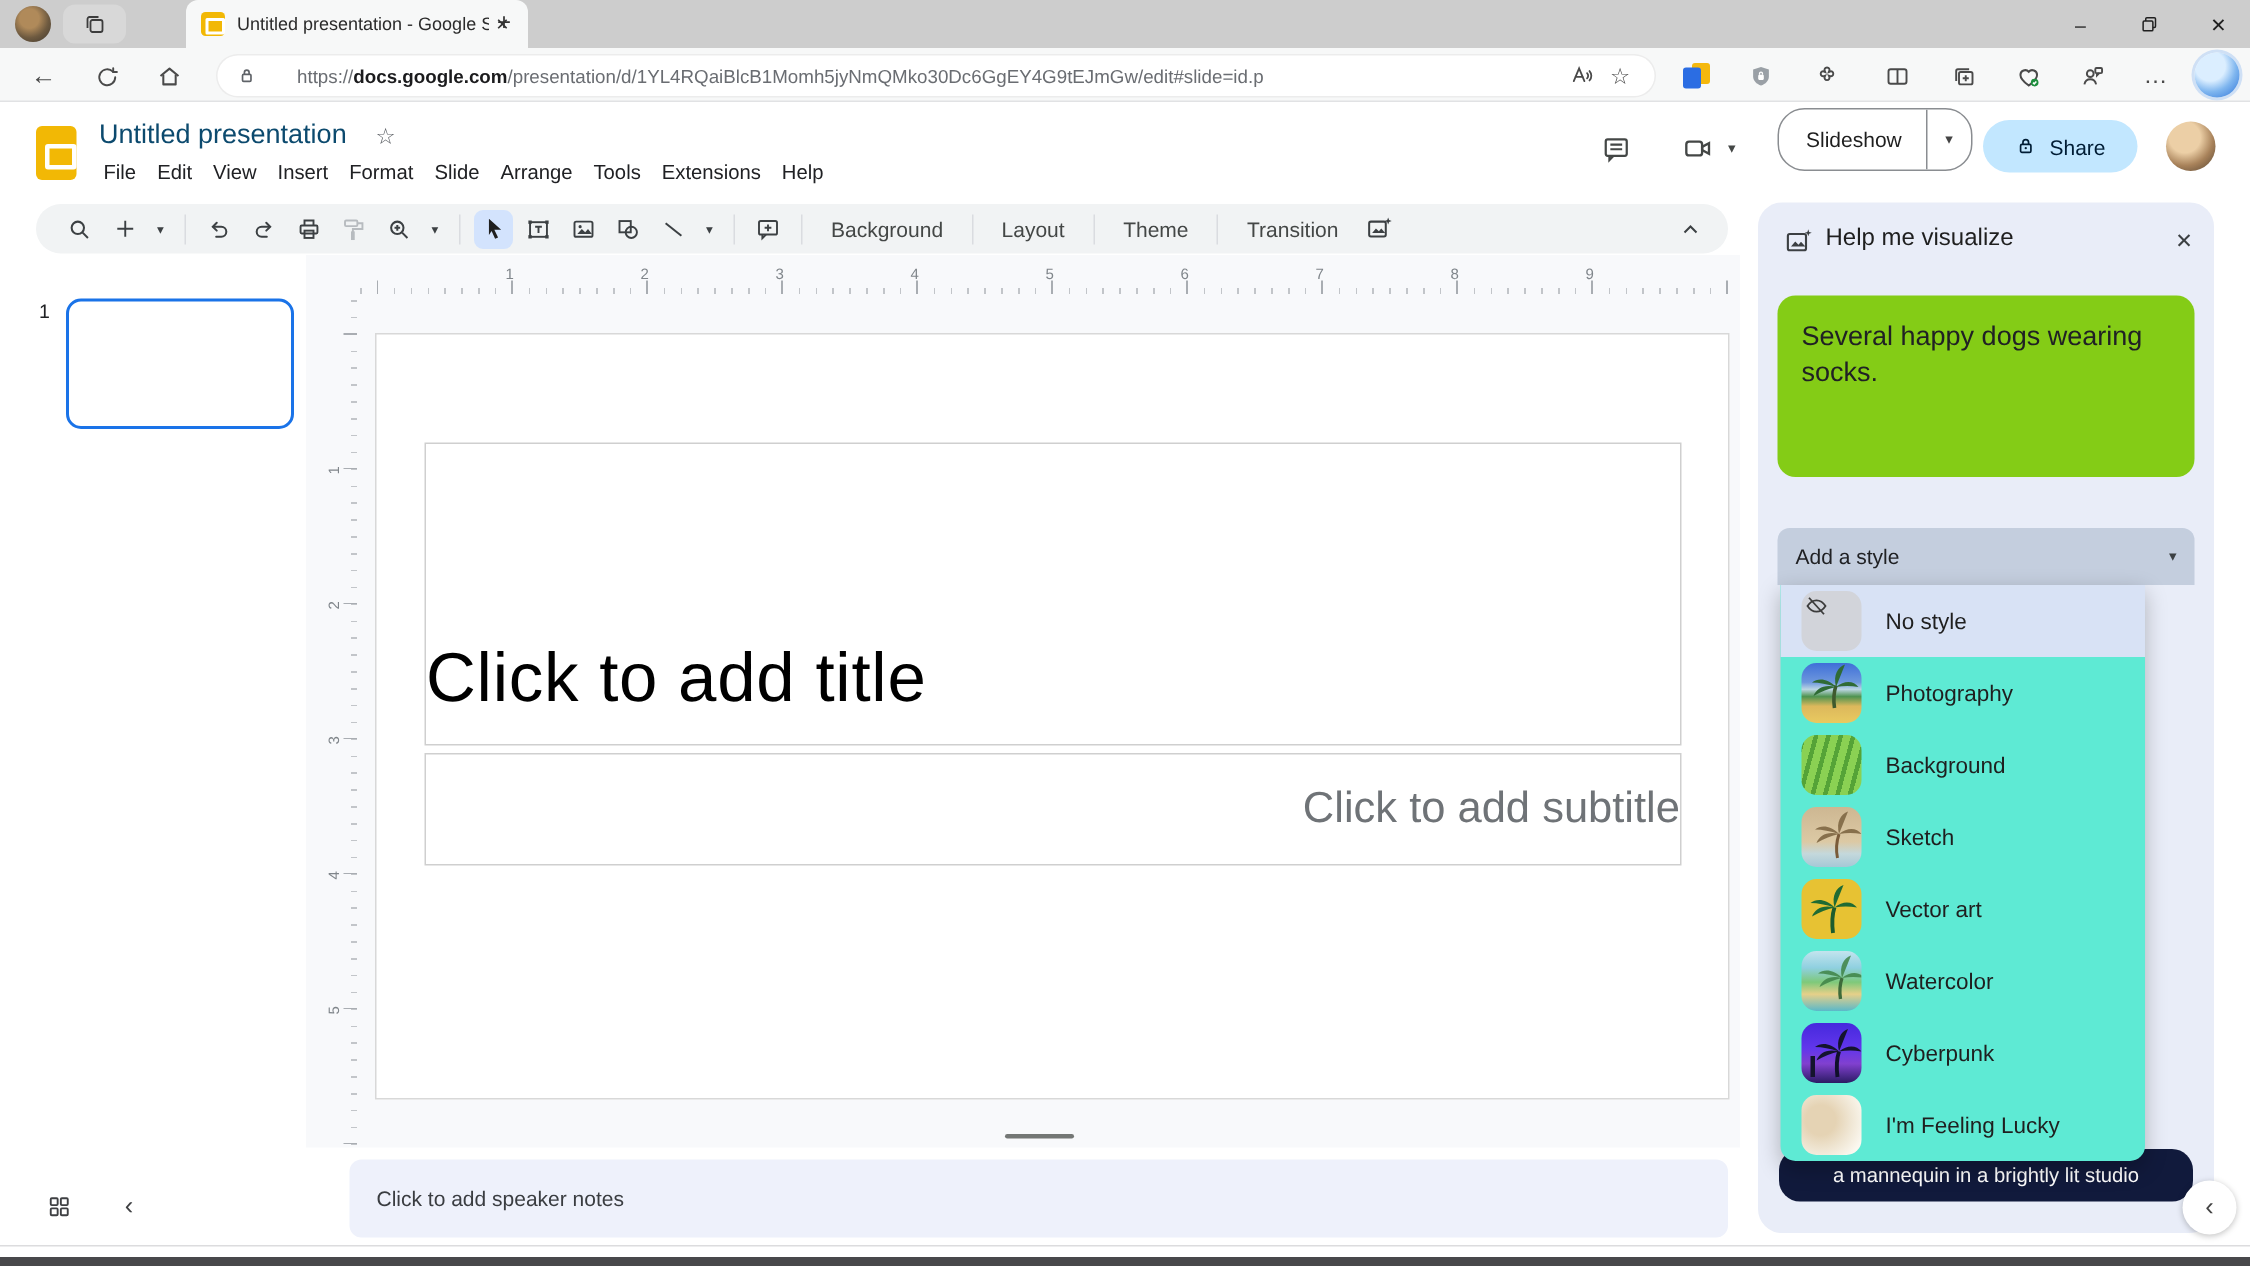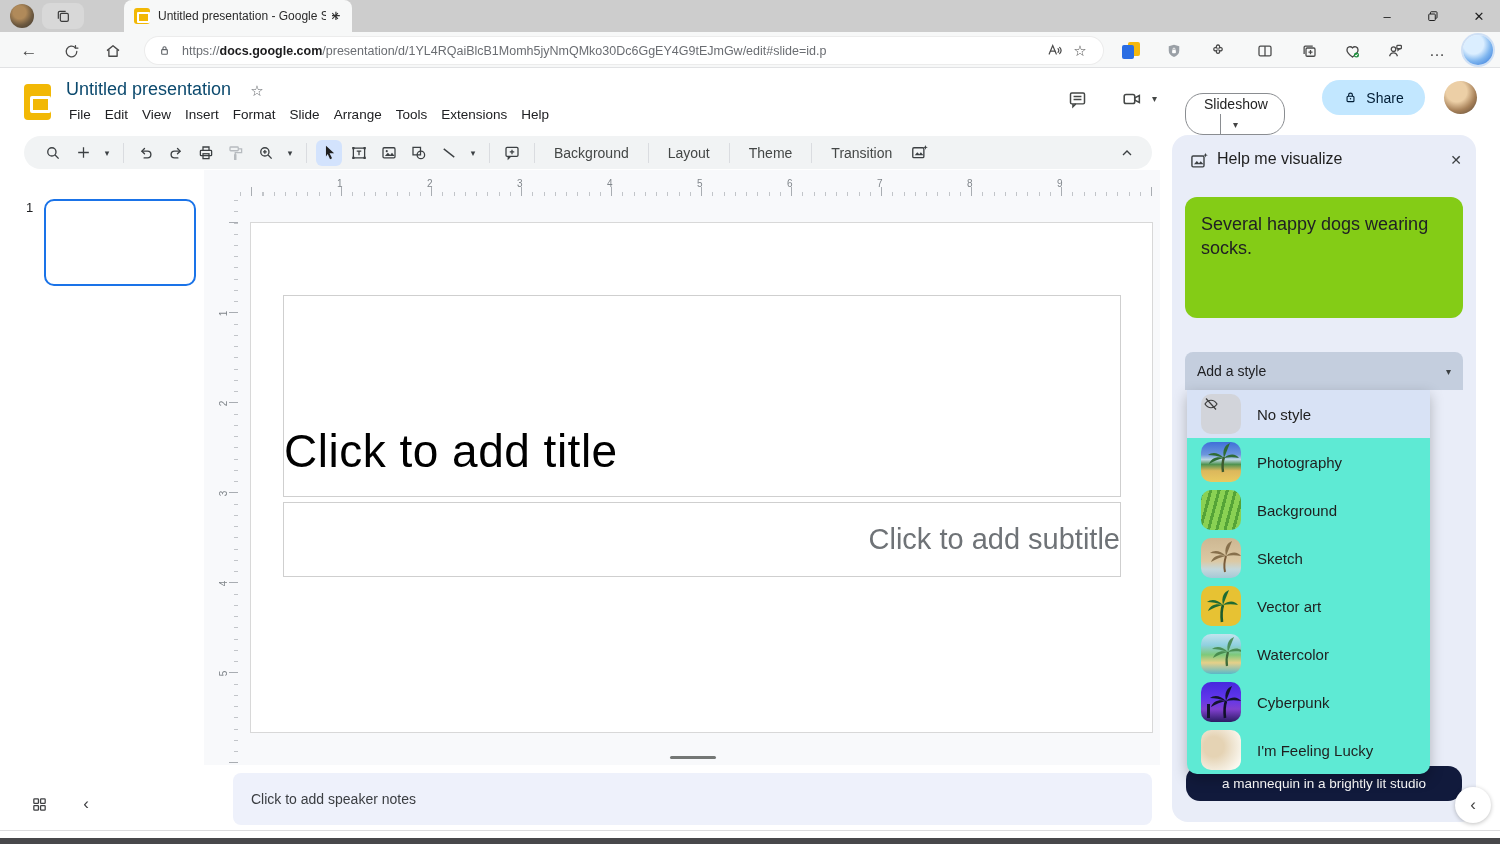--- a/index.html
+++ b/index.html
@@ -33,43 +33,43 @@
   .win-btn { top:0; width:46px; height:32px; justify-content:center; font-size:13px; color:#202020; }
   .win-min { left:1364px; }
   .win-restore { left:1410px; }
   .win-close { left:1456px; }
 
   
   .edgebar { left:0; top:32px; width:1500px; height:36px; background:#f7f8f8; border-bottom:1px solid #e1e2e4; }
   .nav-btn { top:38px; width:26px; height:26px; justify-content:center; color:#4a4a4a; font-size:17px; }
   .addr-pill { left:145px; top:37px; width:958px; height:27px; background:#ffffff; border-radius:14px;
     box-shadow:0 0 0 1px #ececec; padding:0 10px 0 12px; }
-  .addr-url { flex:1; margin-left:10px; font-size:12.5px; color:#6a6d72; white-space:nowrap; overflow:hidden; }
+  .addr-url { flex:1; margin-left:26px; font-size:12.5px; color:#6a6d72; white-space:nowrap; overflow:hidden; }
   .addr-url b { color:#1b1b1d; font-weight:700; }
   .edge-ic { top:38px; width:26px; height:26px; justify-content:center; }
   .docs-ext { position:relative; width:18px; height:18px; }
   .docs-ext .b1 { position:absolute; left:0; top:3px; width:12px; height:14px; background:#2b6de3; border-radius:2px; }
   .docs-ext .b2 { position:absolute; left:6px; top:0; width:12px; height:14px; background:#f4b400; border-radius:2px; opacity:.95; }
   .copilot { top:35px; left:1463px; width:30px; height:30px; border-radius:50%;
     background: radial-gradient(circle at 35% 30%, #dbeeff 0 35%, #7fb6ef 60%, #2a70d8 100%);
     box-shadow: 0 0 0 2px #cfe0f5; }
 
   
   .gs-header { left:0; top:68px; width:1500px; height:64px; background:#fff; }
   .gs-logo { left:24px; top:84px; width:27px; height:36px; background:#f2b805; border-radius:4px; position:absolute; }
   .gs-logo::after { content:""; position:absolute; left:6px; top:12px; width:15px; height:11px;
     border:3px solid #fff; border-radius:2px; }
   .gs-title { left:66px; top:79px; font-size:18px; color:#0c4a6e;text-align:center; }
   .gs-star { left:247px; top:81px; font-size:15px; color:#5f6368; width:20px; height:20px; justify-content:center; }
   .menubar { left:62px; top:103px; height:22px; }
   .menu-item { padding:2px 7px; font-size:13.5px; color:#202124; border-radius:4px; }
   .hdr-ic { top:85px; width:28px; height:28px; justify-content:center; color:#444746; }
   .hdr-caret { font-size:10px; color:#444746; }
-  .btn-slideshow { left:1185px; top:93px; height:42px; border:1px solid #8a8d91; border-radius:18px;
-    background:#fff; overflow:hidden;flex-direction:column; }
+  .btn-slideshow { left:1185px; top:72px; height:42px; border:1px solid #8a8d91; border-radius:18px;
+    background:#fff; overflow:hidden; }
   .btn-slideshow .main { padding:0 16px 0 18px; font-size:14px; color:#1f1f1f; height:100%; display:flex; align-items:center; }
   .btn-slideshow .caret { width:30px; height:100%; border-left:1px solid #8a8d91; justify-content:center;
     font-size:10px; color:#444; display:flex; align-items:center; }
   .btn-share { left:1322px; top:80px; height:35px; width:103px; background:#c2e7ff; border-radius:18px;
     justify-content:center; gap:8px; font-size:14px; color:#001d35; }
   .gs-avatar { left:1444px; top:81px; width:33px; height:33px; border-radius:50%;
     background: radial-gradient(circle at 38% 32%, #eccfa6 0 34%, #a8825a 62%, #4e3e2e 100%); }
 
   
   .gs-toolbar { left:24px; top:136px; width:1128px; height:33px; background:#f1f3f4; border-radius:17px;

